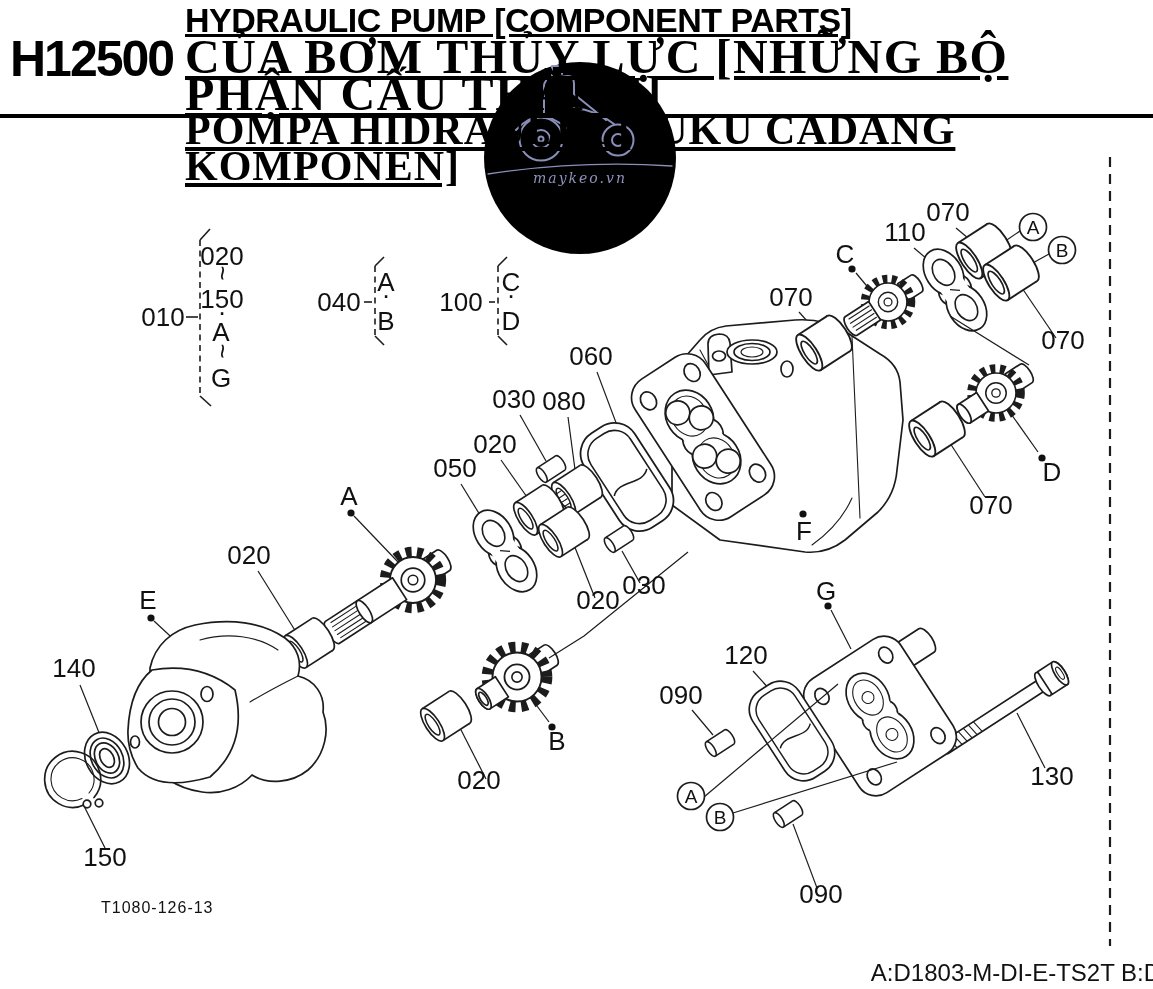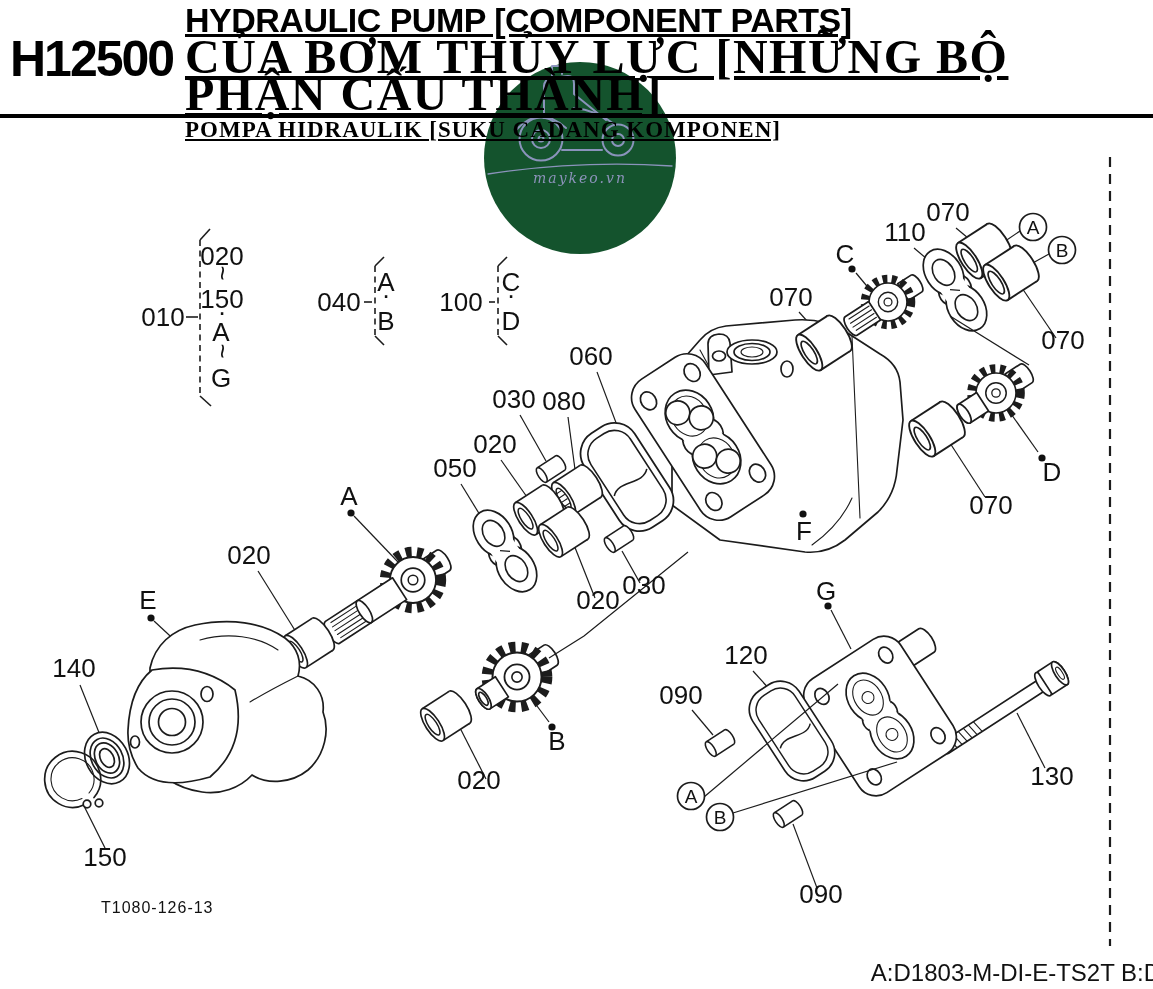--- a/index.html
+++ b/index.html
@@ -1,33 +1,33 @@
 <!DOCTYPE html>
 <html><head>
 <meta charset="utf-8">
 <style>
   html,body{margin:0;padding:0;background:#fff;}
   .page{position:relative;width:1153px;height:989px;background:#fff;overflow:hidden;
         font-family:"Liberation Sans",sans-serif;}
   
   .watermark{position:absolute;left:484px;top:62px;width:192px;height:192px;border-radius:50%;
-             background:#14532d;z-index:0;}
+             background:#000000;z-index:0;}
   .watermark svg{position:absolute;left:0;top:0;}
   .wm-text{position:absolute;left:0;right:0;top:108px;text-align:center;
            font-family:"DejaVu Serif",serif;font-style:italic;font-size:14px;
            letter-spacing:2px;color:#8d93bb;}
   
   .hdr{position:absolute;left:0;top:0;width:1153px;z-index:2;color:#000;}
   .hdr-code{position:absolute;left:10px;top:30px;font-size:50px;font-weight:bold;
             letter-spacing:-2px;}
   .hdr-titles{position:absolute;left:185px;top:2px;width:960px;text-decoration:underline;}
   .t-en{font-size:34px;font-weight:bold;letter-spacing:-0.5px;line-height:36px;}
   .t-vi{font-family:"Liberation Serif",serif;font-size:48px;font-weight:bold;
         letter-spacing:1.5px;line-height:37px;}
-  .t-id{font-family:"Liberation Serif",serif;font-size:23px;font-weight:bold;
+  .t-id{font-family:"Liberation Serif",serif;font-size:42px;font-weight:bold;
         letter-spacing:1px;line-height:36px;}
   .rule{position:absolute;left:0;top:114px;width:1153px;height:4px;background:#000;z-index:1;}
   
   svg.diag{position:absolute;left:0;top:0;z-index:2;}
   .f{fill:#fff;stroke:#1c1c1c;stroke-width:1.7;stroke-linejoin:round;}
   .s{fill:none;stroke:#1c1c1c;stroke-width:1.7;stroke-linecap:round;stroke-linejoin:round;}
   .thin{stroke-width:1.1;}
   .lead{stroke:#1c1c1c;stroke-width:1.2;fill:none;}
   .lbl{font-family:"Liberation Sans",sans-serif;font-size:26px;fill:#111;text-anchor:middle;}
   .lbl-c{font-size:19px;}

